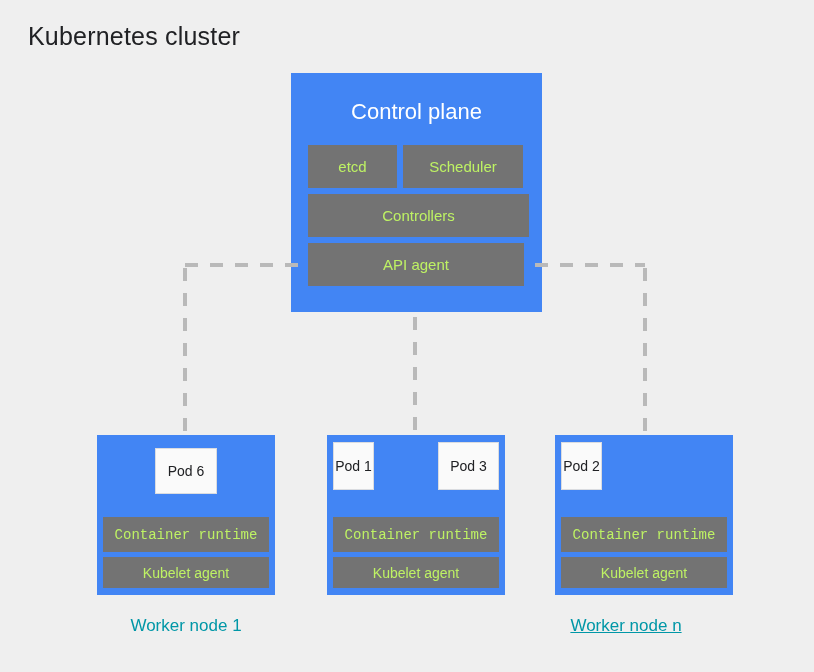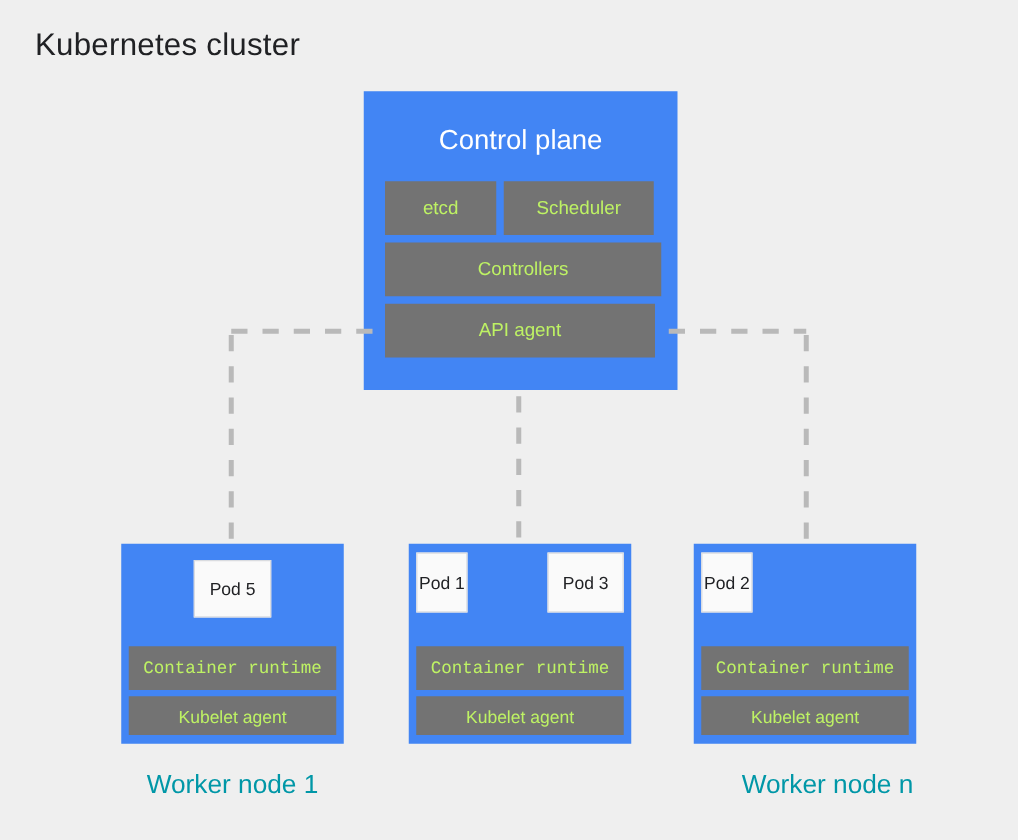--- a/index.html
+++ b/index.html
@@ -98,26 +98,26 @@
   .pod-single { left: 58px; top: 13px; width: 62px; height: 46px; }
   .pod-left   { left: 6px;  top: 7px;  width: 41px; height: 48px; }
   .pod-right  { left: 111px; top: 7px; width: 61px; height: 48px; }
   .node-runtime { left: 6px; top: 82px;  width: 166px; height: 35px; font-size: 14px; font-family: Liberation Mono, monospace; }
   .node-kubelet { left: 6px; top: 122px; width: 166px; height: 31px; font-size: 14px; }
   .worker-label {
     position: absolute;
     top: 616px;
     width: 200px;
     text-align: center;
-    font-size: 21px;
+    font-size: 17px;
     color: var(--teal);
   }
   .worker-label-1 { left: 86px; }
   .worker-label-2 { left: 316px; }
-  .worker-label-n { left: 562px; }
+  .worker-label-n { left: 526px; text-decoration: underline; }
 </style>
 </head>
 <body>
 
 <div class="canvas">
 
   <div class="diagram-title">Kubernetes cluster</div>
 
   <svg class="connectors" viewBox="0 0 814 672" xmlns="http://www.w3.org/2000/svg">
     <line x1="185" y1="265" x2="645" y2="265"></line>
@@ -128,21 +128,21 @@
 
   <div class="control-plane">
     <div class="cp-title">Control plane</div>
     <div class="gray-box cp-etcd">etcd</div>
     <div class="gray-box cp-scheduler">Scheduler</div>
     <div class="gray-box cp-controllers">Controllers</div>
     <div class="gray-box cp-apiserver">API agent</div>
   </div>
 
   <div class="worker-node node-1">
-    <div class="pod pod-single">Pod 5</div>
+    <div class="pod pod-single">Pod 6</div>
     <div class="gray-box node-runtime">Container runtime</div>
     <div class="gray-box node-kubelet">Kubelet agent</div>
   </div>
 
   <div class="worker-node node-2">
     <div class="pod pod-left">Pod 1</div>
     <div class="pod pod-right">Pod 3</div>
     <div class="gray-box node-runtime">Container runtime</div>
     <div class="gray-box node-kubelet">Kubelet agent</div>
   </div>

